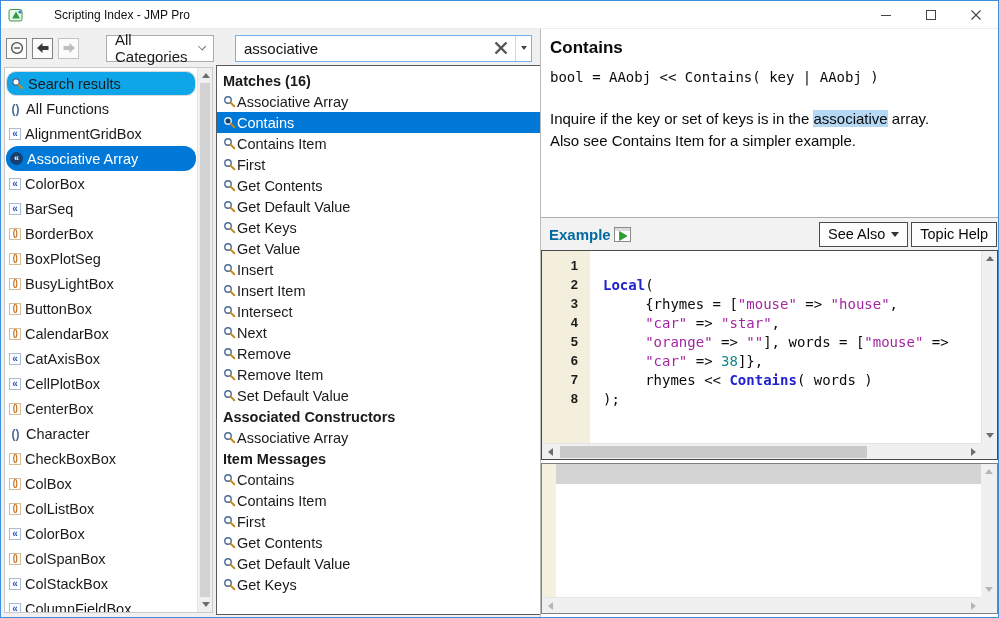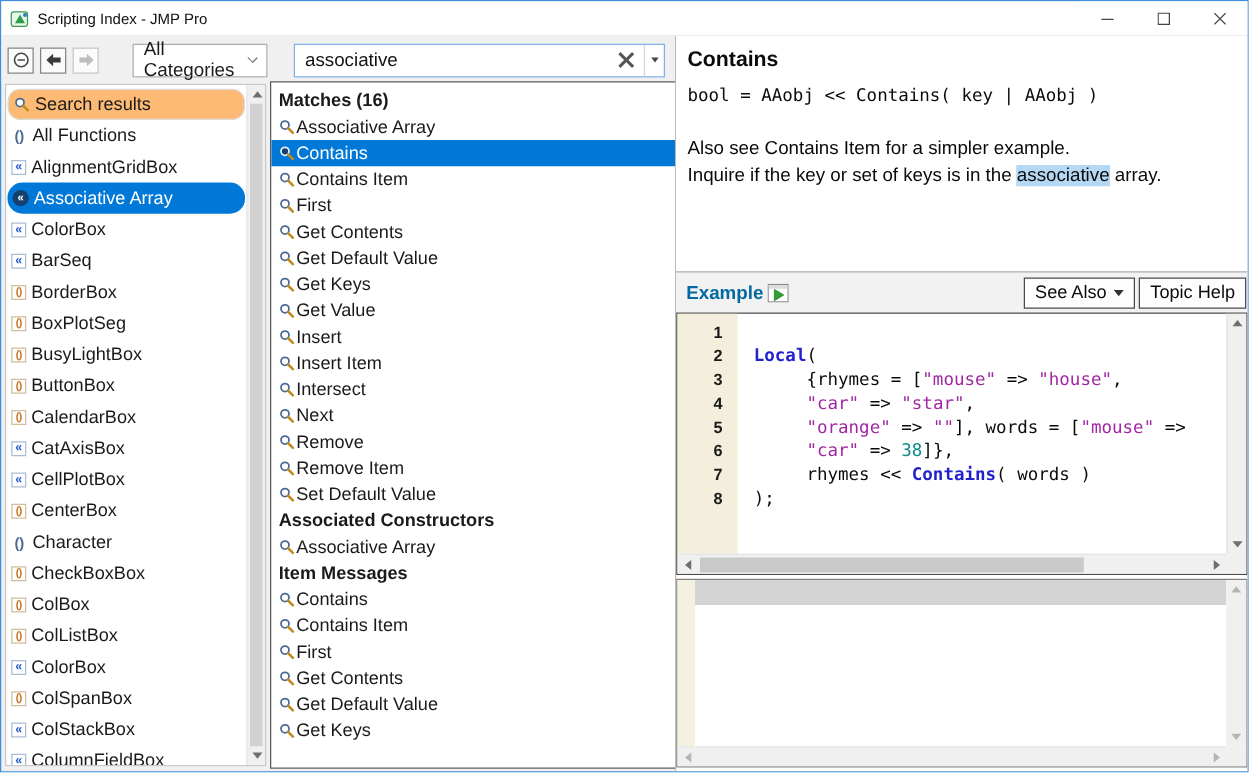--- a/index.html
+++ b/index.html
@@ -2,21 +2,21 @@
 <html><head>
 <meta charset="utf-8">
 <style>
   * { margin:0; padding:0; box-sizing:border-box; }
   body { font-family:"Liberation Sans", sans-serif; background:#ffffff; }
   .window { position:relative; width:999px; height:618px; background:#F0F0F0;
             border:1px solid #3E8EDE; overflow:hidden; color:#1a1a1a; }
 
   
   .titlebar { position:absolute; left:0; top:0; width:100%; height:28px; background:#fff;
-              display:flex; align-items:center; border-bottom:1px solid #ECECEC; }
+              display:flex; align-items:center; border-bottom:1px solid #ECECEC;gap:24px; }
   .app-icon { margin-left:7px; display:inline-flex; }
   .title-text { margin-left:6px; font-size:12px; color:#111; }
   .win-controls { position:absolute; right:0; top:0; height:27px; display:flex; }
   .win-btn { width:45px; height:27px; display:flex; align-items:center; justify-content:center; background:#fff; }
 
   
   .toolbar { position:absolute; left:0; top:28px; width:538px; height:38px; background:#F0F0F0;
              display:flex; align-items:center; }
   .tb-btn { width:21px; height:21px; border:1px solid #848484; background:#FBFBFB;
             display:flex; align-items:center; justify-content:center; margin-left:5px; }
@@ -33,21 +33,21 @@
   .search-drop { width:16px; height:100%; border-left:1px solid #D6D6D6; display:flex; align-items:center; justify-content:center; }
   .tri-down-s { width:0; height:0; border-left:3.5px solid transparent; border-right:3.5px solid transparent; border-top:4.5px solid #444; }
 
   
   .sidebar { position:absolute; left:3px; top:66px; width:209px; height:546px; background:#fff;
              border:1px solid #C9C9C9; }
   .side-list { position:absolute; left:0; top:0; right:15px; bottom:0; overflow:hidden; padding-top:3px; }
   .side-item { height:25px; display:flex; align-items:center; padding-left:4px; font-size:14.5px;
                white-space:nowrap; }
   .side-item .lbl { margin-left:4px; }
-  .side-item.pill { background:#fdba74; border:1px solid #DBDBDB; border-radius:10px; margin:0 1px; }
+  .side-item.pill { background:#0ea5e9; border:1px solid #DBDBDB; border-radius:10px; margin:0 1px; }
   .side-item.sel { background:#0078D7; border-radius:12px; color:#fff; margin:0 1px; }
 
   .ic { flex:0 0 auto; display:inline-flex; align-items:center; justify-content:center; }
   .ic-box-angle { width:12px; height:12px; border:1px solid #A9BCD2; color:#2456C8; font-size:10px;
                   line-height:9px; font-weight:bold; background:#fff; }
   .ic-box-paren { width:12px; height:12px; border:1px solid #D2BD9B; color:#C8701E; font-size:8.5px;
                   line-height:9px; font-weight:bold; background:#fff; letter-spacing:-0.5px; }
   .ic-paren { color:#4A6A96; font-size:12px; font-weight:bold; width:13px; }
   .ic-circle-angle { width:13px; height:13px; border-radius:50%; background:#16406E; color:#fff;
                      font-size:9px; line-height:11px; font-weight:bold; }
@@ -505,22 +505,22 @@
         </div>
     </div>
   </div>
 
   <div class="right">
 
     <div class="detail">
       <div class="detail-title">Contains</div>
       <div class="syntax">bool = AAobj &lt;&lt; Contains( key | AAobj )</div>
       <div class="desc">
+        <div id="desc-line1"><span>Inquire if the key or set of keys is in the </span><span class="hl">associative</span><span> array.</span></div>
         <div>Also see Contains Item for a simpler example.</div>
-        <div id="desc-line1"><span>Inquire if the key or set of keys is in the </span><span class="hl">associative</span><span> array.</span></div>
       </div>
     </div>
 
     <div class="example-bar">
       <span class="example-label">Example</span>
       <span class="run-icon">
         <svg width="17" height="15" viewBox="0 0 17 15">
           <rect x="0.5" y="0.5" width="16" height="14" fill="#FFFFFF" stroke="#8A8A8A"></rect>
           <rect x="1" y="1" width="15" height="3" fill="#DCDCDC"></rect>
           <polygon points="5.5,4.5 13,9 5.5,13.5" fill="#2DA02D" stroke="#1A7A1A" stroke-width="0.6"></polygon>

